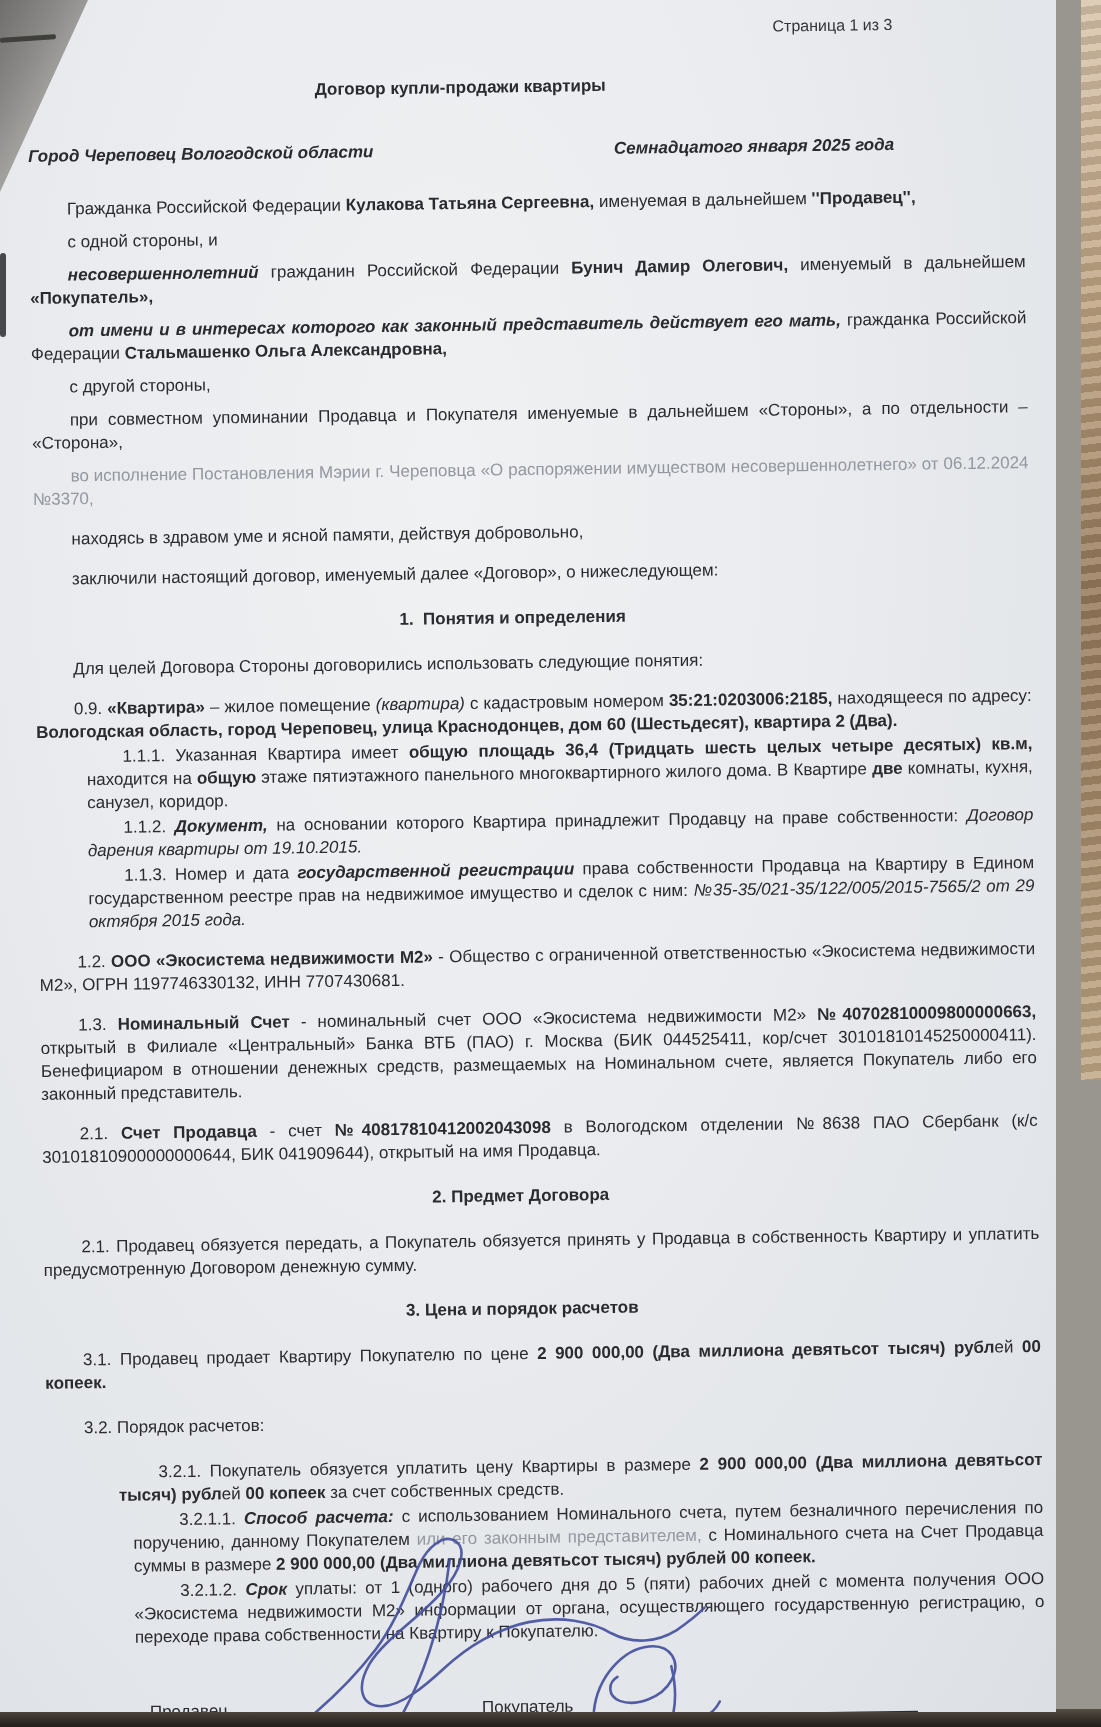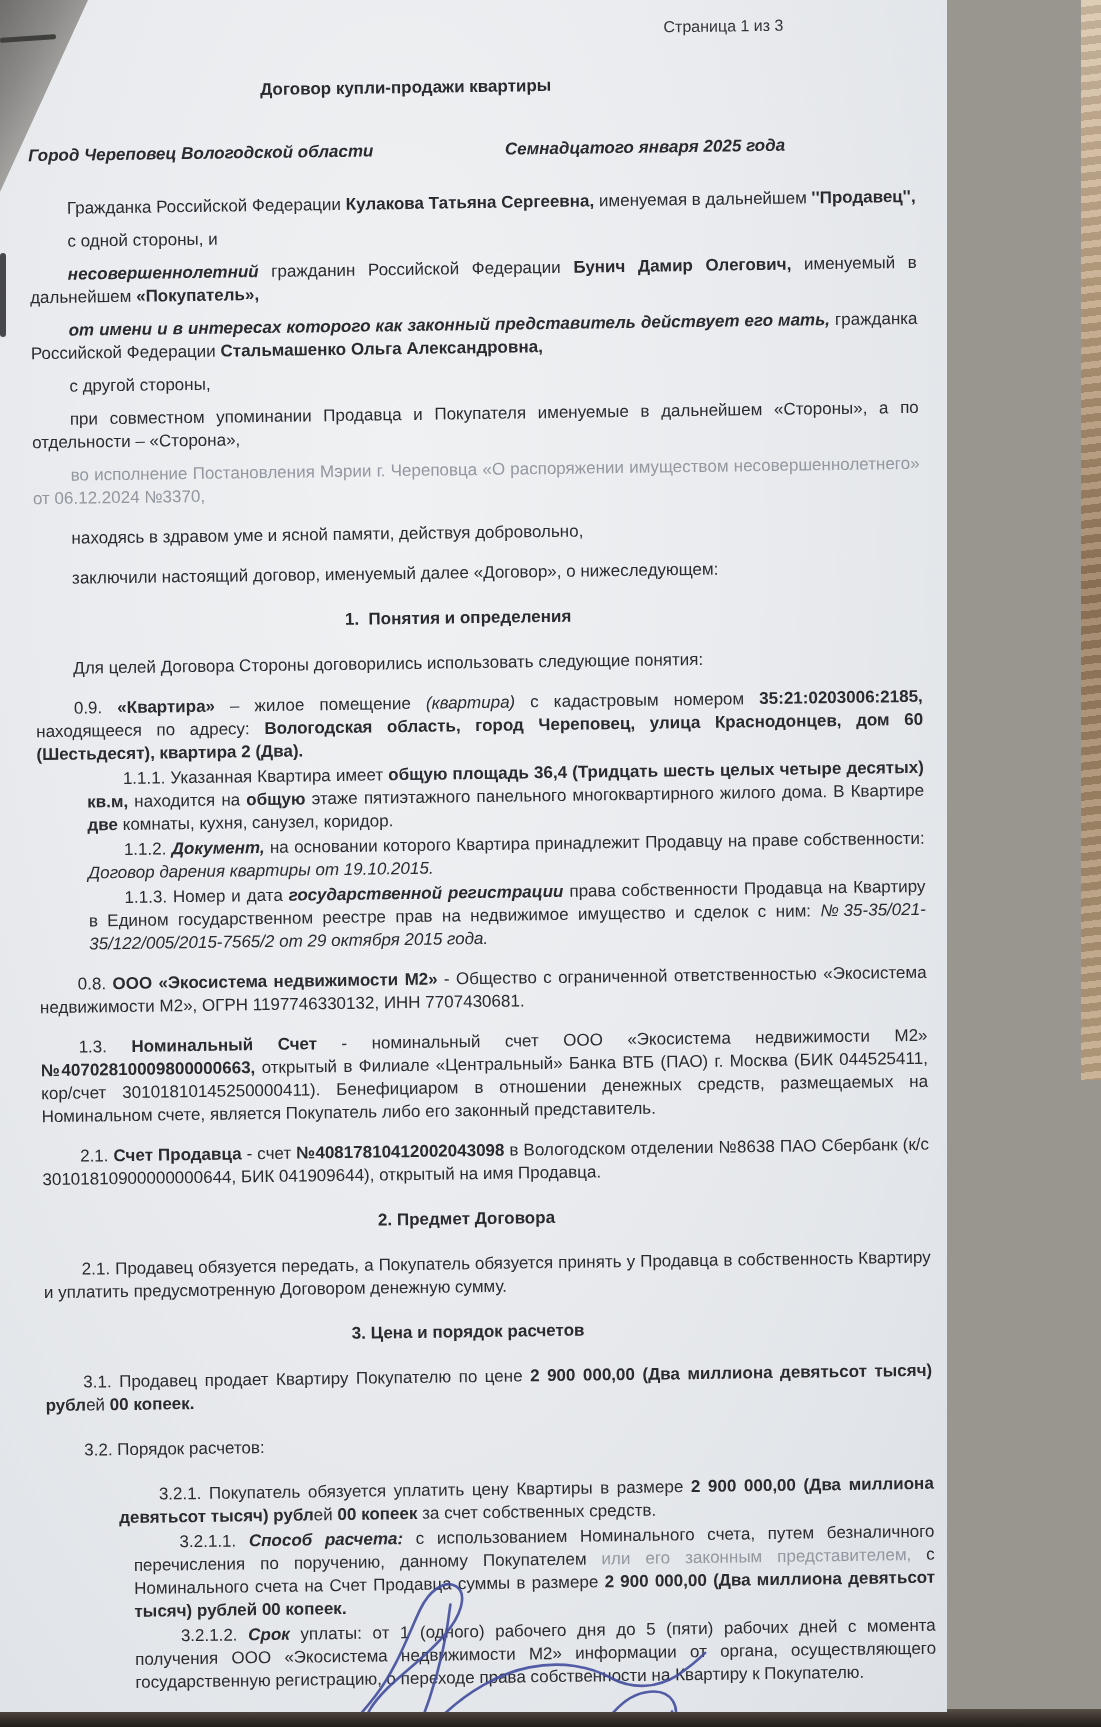--- a/index.html
+++ b/index.html
@@ -23,21 +23,21 @@
     background:
       repeating-linear-gradient(173deg,rgba(255,255,255,.14) 0 7px,rgba(0,0,0,.10) 7px 15px),
       linear-gradient(180deg,#d9c5ab 0%,#c0a483 28%,#96795a 55%,#ab8f6f 78%,#c2a987 100%);
   }
   .bg-bottom-strip{
     position:absolute;left:0;bottom:0;width:100%;height:18px;
     background:linear-gradient(0deg,#211d19 0%,#3c352e 55%,#585046 100%);
   }
   
   .paper{
-    position:absolute;left:0;top:0;width:947px;height:1712px;z-index:1;
+    position:absolute;left:0;top:0;width:1056px;height:1712px;z-index:1;
     background:
       radial-gradient(ellipse at 42% 28%, #eff1f3 0%, #e9ebee 45%, #e2e5e9 78%, #dcdfe3 100%);
     clip-path:polygon(88px 0, 1086px 0, 100% 1010px, 100% 100%, 0 100%, 0 192px);
     color:#2a2a2f;
   }
   .left-streak{
     position:absolute;left:0;top:253px;width:6px;height:84px;z-index:3;
     background:rgba(26,26,30,.78);border-radius:3px;filter:blur(.4px);
   }
   .content{
@@ -112,21 +112,21 @@
         <div class="para p gap-sm"><span>при совместном упоминании Продавца и Покупателя именуемые в дальнейшем «Стороны», а по отдельности – «Сторона»,</span></div>
         <div class="para p gap-sm"><span class="g">во исполнение Постановления Мэрии г. Череповца «О распоряжении имуществом несовершеннолетнего» от 06.12.2024 №3370,</span></div>
         <div class="para p gap-md"><span>находясь в здравом уме и ясной памяти, действуя добровольно,</span></div>
         <div class="para p gap-md"><span>заключили настоящий договор, именуемый далее «Договор», о нижеследующем:</span></div>
         <div class="para h gap-lg"><span>1.&nbsp; Понятия и определения</span></div>
         <div class="para p gap-lg"><span>Для целей Договора Стороны договорились использовать следующие понятия:</span></div>
         <div class="para p gap-md"><span>0.9. </span><span class="b">«Квартира»</span><span> – жилое помещение </span><span class="i">(квартира)</span><span> с кадастровым номером </span><span class="b">35:21:0203006:2185,</span><span> находящееся по адресу: </span><span class="b">Вологодская область, город Череповец, улица Краснодонцев, дом 60 (Шестьдесят), квартира 2 (Два).</span></div>
         <div class="para sub1 gap-none"><span>1.1.1. Указанная Квартира имеет </span><span class="b">общую площадь 36,4 (Тридцать шесть целых четыре десятых) кв.м,</span><span> находится на </span><span class="b">общую</span><span> этаже пятиэтажного панельного многоквартирного жилого дома. В Квартире </span><span class="b">две</span><span> комнаты, кухня, санузел,  коридор.</span></div>
         <div class="para sub1 gap-none"><span>1.1.2. </span><span class="b i">Документ,</span><span> на основании которого Квартира принадлежит Продавцу на праве собственности: </span><span class="i">Договор дарения квартиры от 19.10.2015.</span></div>
         <div class="para sub1 gap-none"><span>1.1.3. Номер и дата </span><span class="b i">государственной регистрации</span><span> права собственности Продавца на Квартиру в Едином государственном реестре прав на недвижимое имущество и сделок с ним: </span><span class="i">№35-35/021-35/122/005/2015-7565/2 от 29 октября 2015 года.</span></div>
-        <div class="para p gap-md"><span>0.8. </span><span class="b">ООО «Экосистема недвижимости М2»</span><span> - Общество с ограниченной ответственностью «Экосистема недвижимости М2», ОГРН  1197746330132, ИНН 7707430681.</span></div>
+        <div class="para p gap-md"><span>1.2. </span><span class="b">ООО «Экосистема недвижимости М2»</span><span> - Общество с ограниченной ответственностью «Экосистема недвижимости М2», ОГРН  1197746330132, ИНН 7707430681.</span></div>
         <div class="para p gap-md"><span>1.3. </span><span class="b">Номинальный Счет</span><span> - номинальный счет ООО «Экосистема недвижимости М2» </span><span class="b">№40702810009800000663,</span><span> открытый в Филиале «Центральный» Банка ВТБ (ПАО) г. Москва (БИК 044525411, кор/счет 30101810145250000411). Бенефициаром в отношении денежных средств, размещаемых на Номинальном счете, является Покупатель либо его законный представитель.</span></div>
         <div class="para p gap-md"><span>2.1. </span><span class="b">Счет Продавца</span><span> - счет </span><span class="b">№40817810412002043098</span><span> в Вологодском отделении №8638 ПАО Сбербанк (к/с 30101810900000000644, БИК 041909644), открытый на имя Продавца.</span></div>
         <div class="para h gap-lg"><span>2. Предмет Договора</span></div>
         <div class="para p gap-lg"><span>2.1. Продавец обязуется передать, а Покупатель обязуется принять у Продавца в собственность Квартиру и уплатить предусмотренную Договором денежную сумму.</span></div>
         <div class="para h gap-lg"><span>3. Цена и порядок расчетов</span></div>
         <div class="para p gap-lg"><span>3.1. Продавец продает Квартиру Покупателю по цене </span><span class="b">2 900 000,00 (Два миллиона девятьсот тысяч) рубл</span><span>ей </span><span class="b">00 копеек.</span></div>
         <div class="para p gap-lg"><span>3.2. Порядок расчетов:</span></div>
         <div class="para sub2 gap-lg"><span>3.2.1. Покупатель обязуется уплатить цену Квартиры в размере </span><span class="b">2 900 000,00 (Два миллиона девятьсот тысяч) рубл</span><span>ей </span><span class="b">00 копеек</span><span> за счет собственных средств.</span></div>
         <div class="para sub3 gap-none"><span>3.2.1.1. </span><span class="b i">Способ расчета:</span><span> с использованием Номинального счета, путем безналичного перечисления по поручению, данному Покупателем </span><span class="g">или его законным представителем,</span><span> с Номинального счета на Счет Продавца суммы в размере </span><span class="b">2 900 000,00 (Два миллиона девятьсот тысяч) рублей 00 копеек.</span></div>
         <div class="para sub3 gap-none"><span>3.2.1.2. </span><span class="b i">Срок</span><span> уплаты: от 1 (одного) рабочего дня до 5 (пяти) рабочих дней с момента получения ООО «Экосистема недвижимости М2» информации от органа, осуществляющего государственную регистрацию, о переходе права собственности на Квартиру к Покупателю.</span></div>

